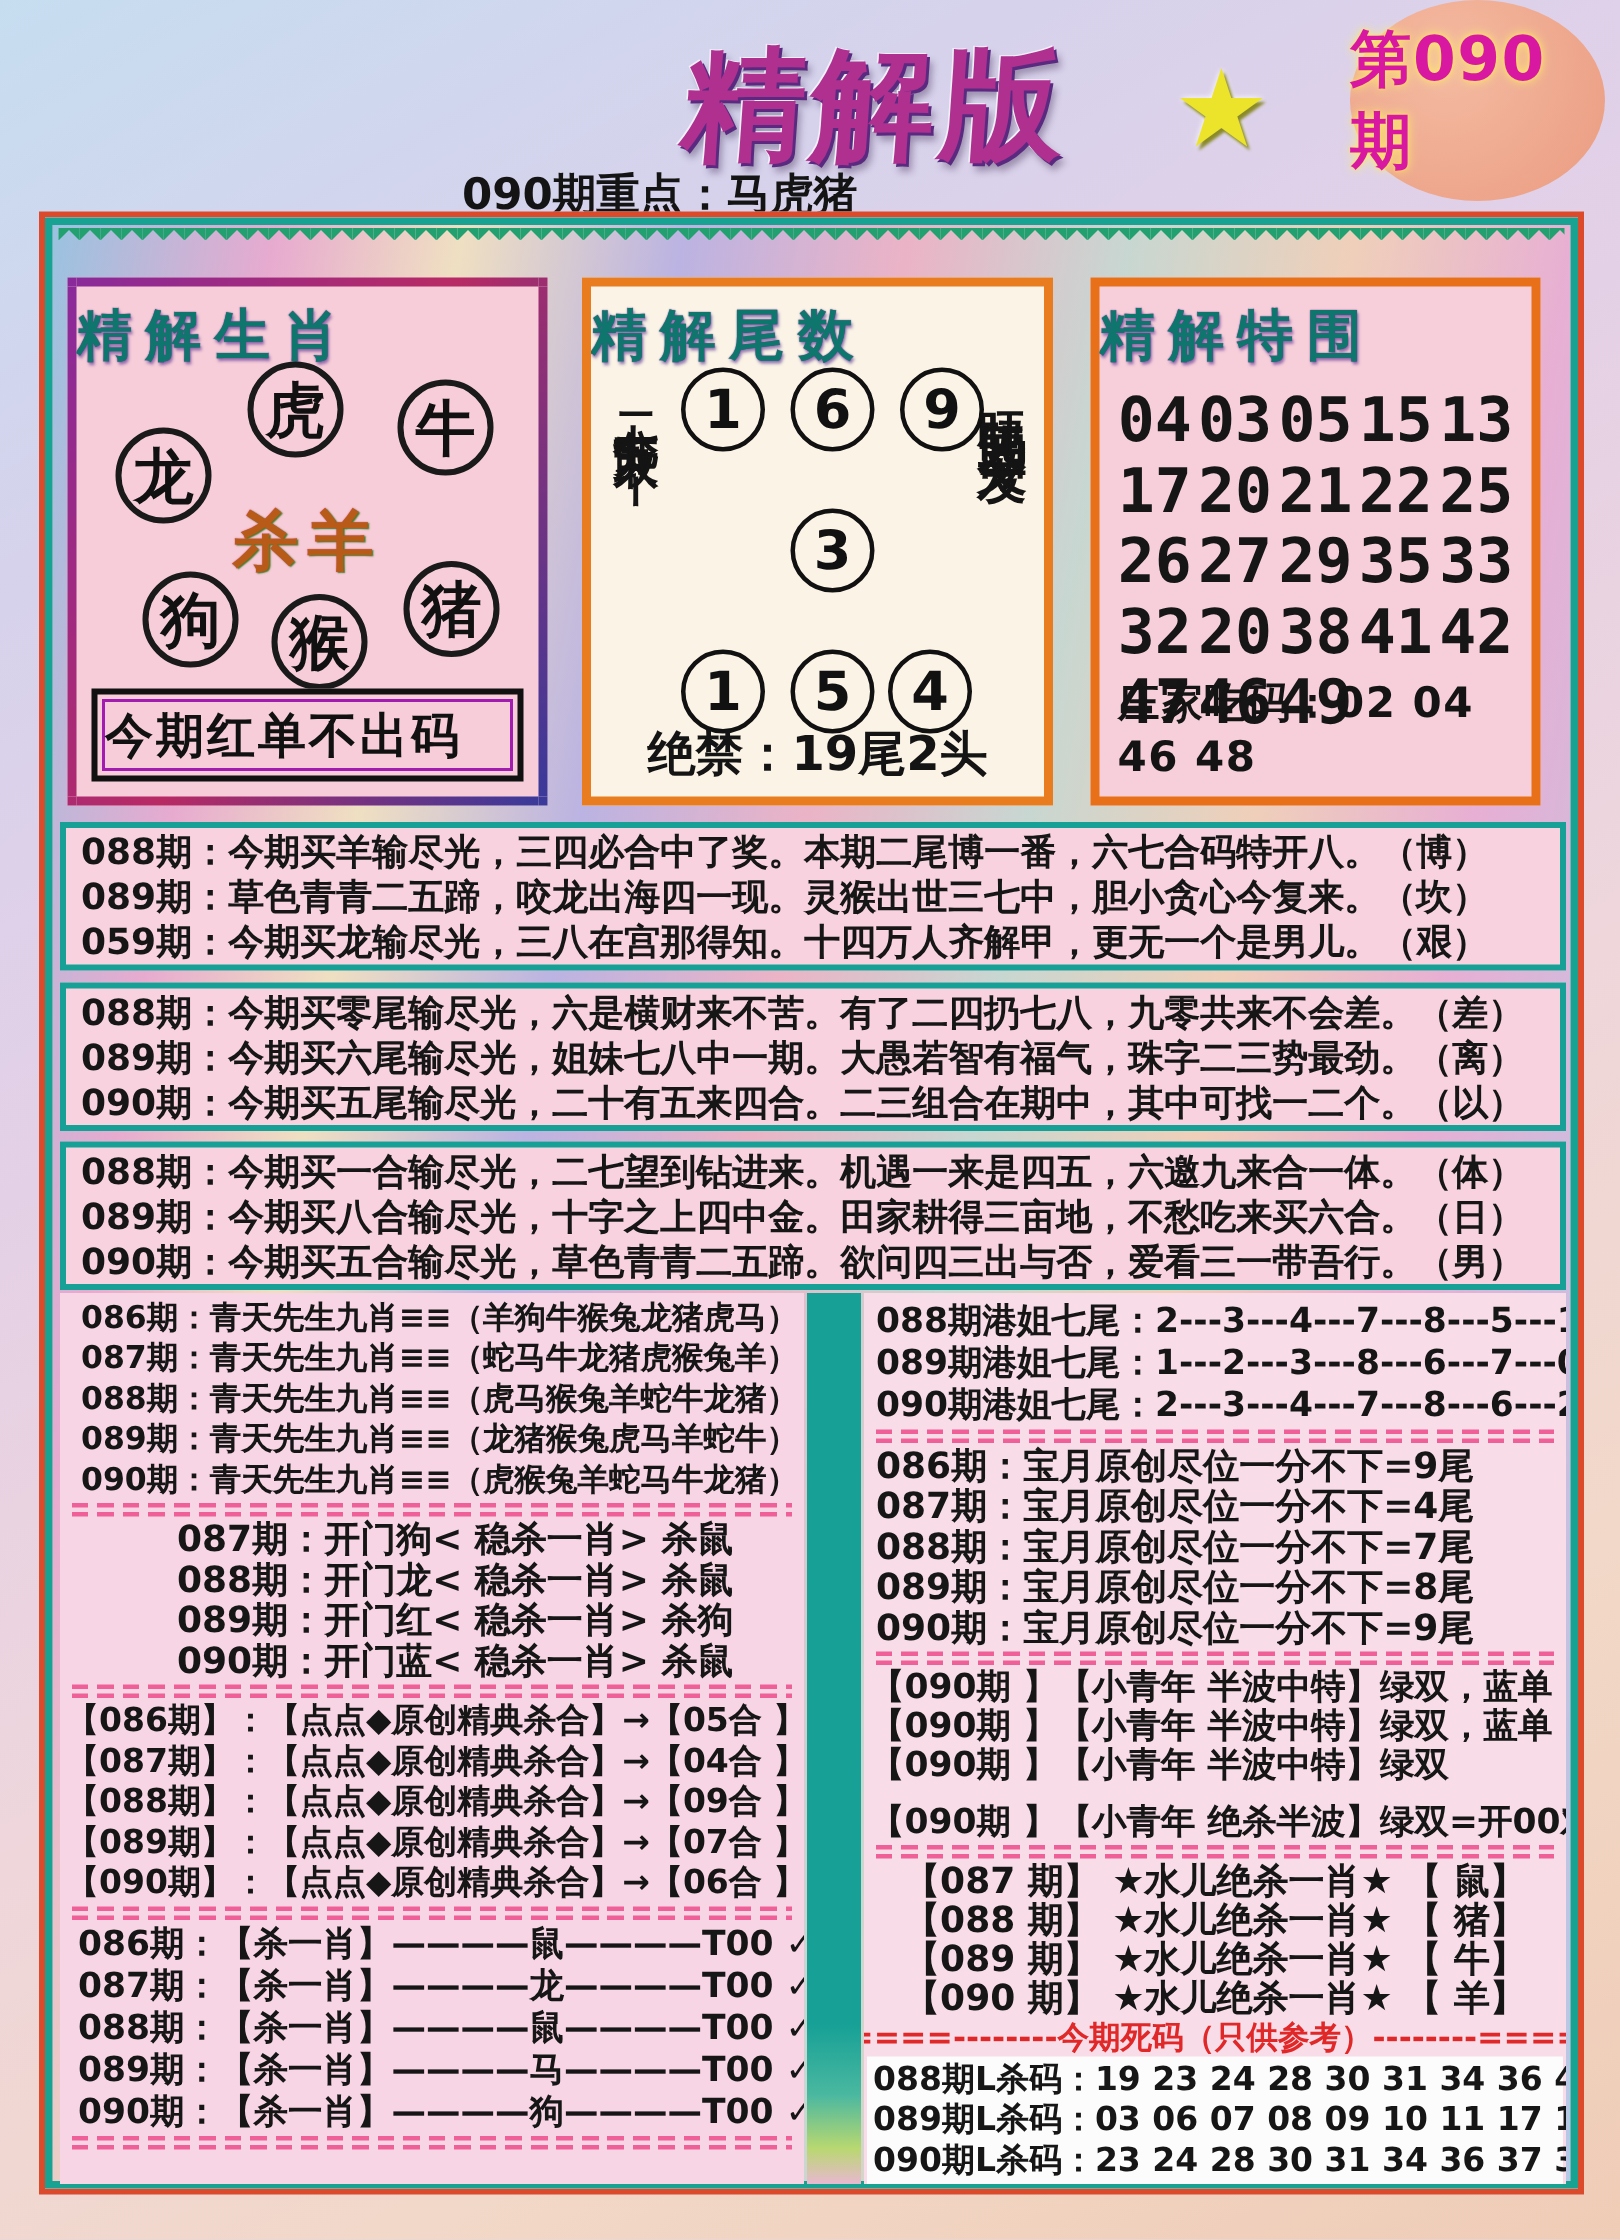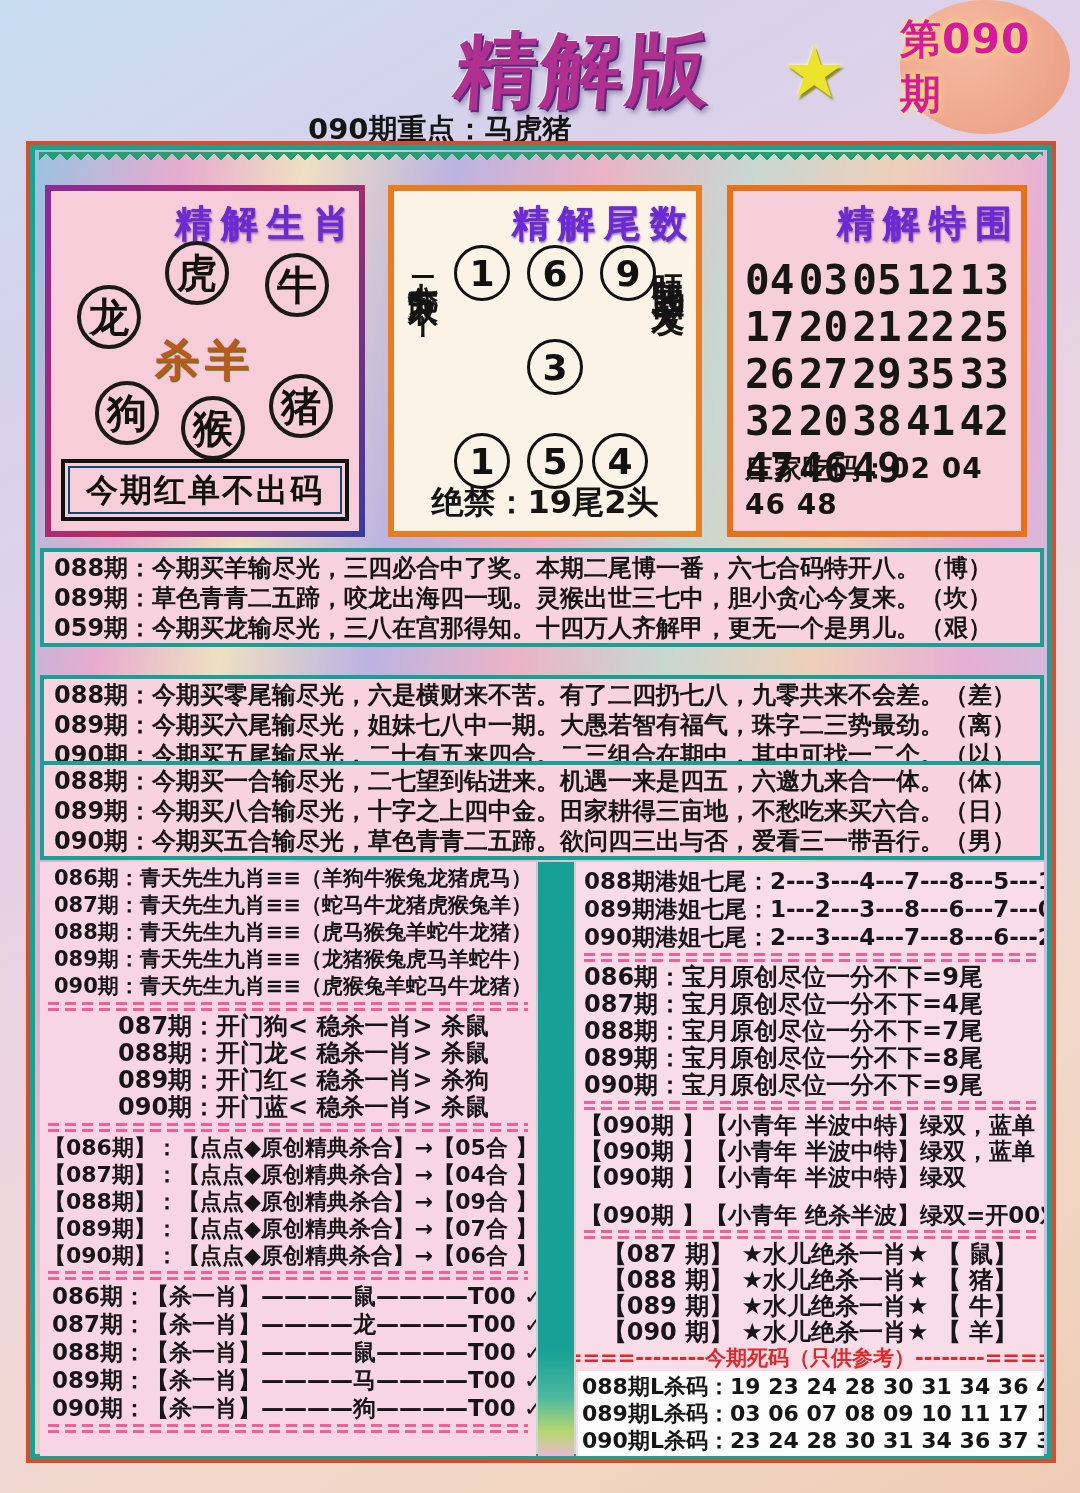--- a/index.html
+++ b/index.html
@@ -25,30 +25,30 @@
   .frame-inner{width:100%;height:100%;border:5px solid #18a292;position:relative;overflow:hidden;
     background:linear-gradient(100deg,rgba(90,180,220,.55) 0%,rgba(230,120,180,.45) 12%,rgba(250,240,140,.4) 22%,
       rgba(120,130,220,.4) 34%,rgba(240,130,150,.4) 46%,rgba(140,220,170,.35) 58%,rgba(250,200,120,.4) 70%,
       rgba(230,130,190,.45) 82%,rgba(130,190,230,.5) 100%),#e8d4e6}
   .zigzag{position:absolute;left:4px;right:4px;top:2px;height:12px;
     background:linear-gradient(-135deg,#23a070 6px,transparent 0) 0 0/14px 12px repeat-x,
                linear-gradient(135deg,#23a070 6px,transparent 0) 0 0/14px 12px repeat-x}
 
   
   .tbox{position:absolute;overflow:hidden}
-  .boxtitle{text-align:right;font-size:37px;font-weight:900;letter-spacing:9px;color:#6d28d9;
+  .boxtitle{text-align:left;font-size:37px;font-weight:900;letter-spacing:9px;color:#0f766e;
     text-shadow:1px 2px 2px rgba(80,40,140,.55),0 0 1px #5a2a80;margin-top:8px}
   .box-shengxiao{left:45px;top:185px;width:320px;height:352px;border:6px solid #6a2a8a;background:#f6cdd8;
     border-image:linear-gradient(120deg,#8a2a9a,#b82a64,#3a3a9a) 1}
   .zcirc{position:absolute;width:64px;height:64px;border:4px solid #1a1a1a;border-radius:50%;
     display:flex;align-items:center;justify-content:center;font-size:40px;font-weight:700;color:#111;background:transparent}
   .kill-text{position:absolute;left:0;right:0;top:140px;text-align:center;font-size:44px;font-weight:900;
     color:#b85a18;letter-spacing:6px;text-shadow:1px 1px 1px #4a7a2a,0 0 1px #d0407a}
   .sx-footer{position:absolute;left:10px;right:10px;bottom:10px;border:4px solid #111;padding:3px;background:#f6cdd8}
-  .sx-footer-inner{border:2px solid #0c4a6e;text-align:center;font-size:32px;font-weight:800;letter-spacing:2px;
+  .sx-footer-inner{border:2px solid #a21caf;font-size:32px;font-weight:800;letter-spacing:2px;
     line-height:44px;color:#111}
 
   .box-weishu{left:388px;top:185px;width:314px;height:352px;border:6px solid #e87c1e;background:#faf3e6}
   .vtext{position:absolute;writing-mode:vertical-rl;font-weight:800;color:#141414;letter-spacing:5px}
   .vleft{left:8px;top:62px;font-size:30px;height:262px}
   .vright{right:6px;top:58px;font-size:33px;height:272px}
   .ncirc{position:absolute;width:56px;height:56px;border:3px solid #111;border-radius:50%;
     display:flex;align-items:center;justify-content:center;font-size:36px;font-weight:700;color:#111}
   .ws-footer{position:absolute;left:0;right:0;bottom:6px;text-align:center;font-size:32px;font-weight:800;color:#141414}
 
@@ -131,21 +131,21 @@
     <div class="ncirc" style="left:198px;top:242px">4</div>
     <div class="ws-footer">绝禁：19尾2头</div>
   </div>
 
   <div class="tbox box-tewei">
     <div class="boxtitle">精解特围</div>
     <div class="tw-grid">
       <span>04</span>
       <span>03</span>
       <span>05</span>
-      <span>12</span>
+      <span>15</span>
       <span>13</span>
       <span>17</span>
       <span>20</span>
       <span>21</span>
       <span>22</span>
       <span>25</span>
       <span>26</span>
       <span>27</span>
       <span>29</span>
       <span>35</span>
@@ -160,21 +160,21 @@
       <span>49</span>
     </div>
     <div class="tw-footer">庄家吃码：02 04 46 48</div>
   </div>
 
   <div class="versebox" style="top:548px">
     <div class="row">088期：今期买羊输尽光，三四必合中了奖。本期二尾博一番，六七合码特开八。（博）</div>
     <div class="row">089期：草色青青二五蹄，咬龙出海四一现。灵猴出世三七中，胆小贪心今复来。（坎）</div>
     <div class="row">059期：今期买龙输尽光，三八在宫那得知。十四万人齐解甲，更无一个是男儿。（艰）</div>
   </div>
-  <div class="versebox" style="top:675px">
+  <div class="versebox" style="top:655px">
     <div class="row">088期：今期买零尾输尽光，六是横财来不苦。有了二四扔七八，九零共来不会差。（差）</div>
     <div class="row">089期：今期买六尾输尽光，姐妹七八中一期。大愚若智有福气，珠字二三势最劲。（离）</div>
     <div class="row">090期：今期买五尾输尽光，二十有五来四合。二三组合在期中，其中可找一二个。（以）</div>
   </div>
   <div class="versebox" style="top:761px">
     <div class="row">088期：今期买一合输尽光，二七望到钻进来。机遇一来是四五，六邀九来合一体。（体）</div>
     <div class="row">089期：今期买八合输尽光，十字之上四中金。田家耕得三亩地，不愁吃来买六合。（日）</div>
     <div class="row">090期：今期买五合输尽光，草色青青二五蹄。欲问四三出与否，爱看三一带吾行。（男）</div>
   </div>
 

